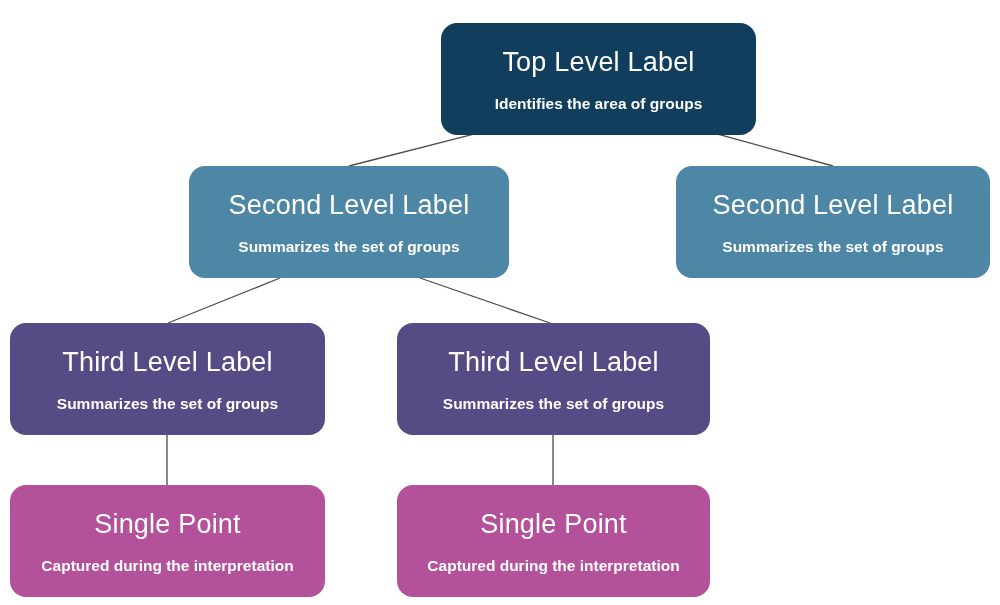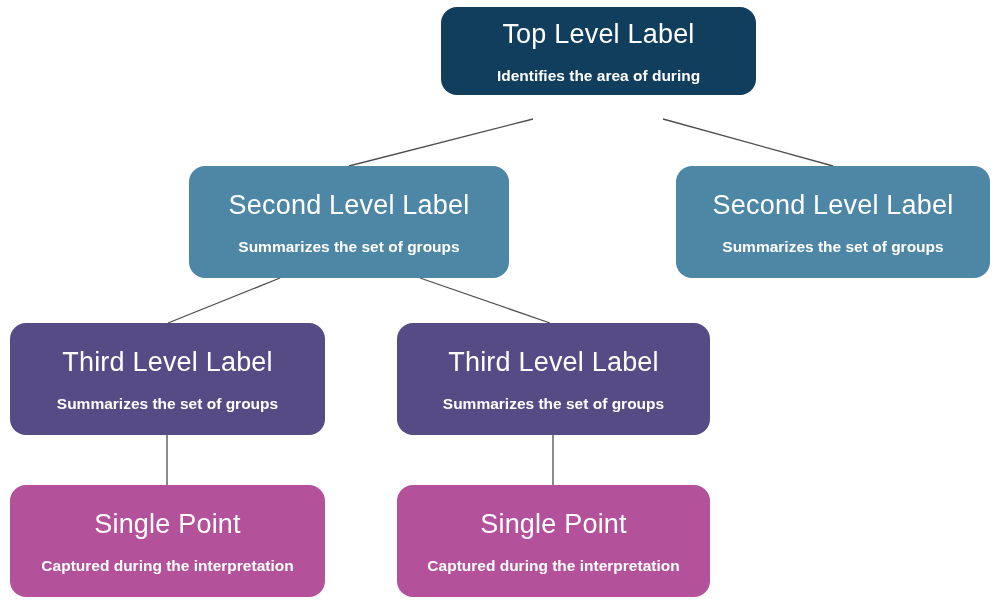--- a/index.html
+++ b/index.html
@@ -41,21 +41,21 @@
     white-space: nowrap;
   }
   .node .subtitle {
     margin-top: 17px;
     font-size: 15.5px;
     font-weight: 700;
     line-height: 18px;
     white-space: nowrap;
   }
   
-  .node-top          { left: 441px; top: 7px;   width: 315px; height: 88px; }
+  .node-top          { left: 441px; top: 23px;   width: 315px; height: 112px; }
   .node-second-left  { left: 189px; top: 166px; width: 320px; height: 112px; }
   .node-second-right { left: 676px; top: 166px; width: 314px; height: 112px; }
   .node-third-left   { left: 10px;  top: 323px; width: 315px; height: 112px; }
   .node-third-right  { left: 397px; top: 323px; width: 313px; height: 112px; }
   .node-single-left  { left: 10px;  top: 485px; width: 315px; height: 112px; }
   .node-single-right { left: 397px; top: 485px; width: 313px; height: 112px; }
   line.connector {
     stroke: #4d4d4d;
     stroke-width: 1.3;
   }
@@ -69,21 +69,21 @@
     <line class="connector" x1="533" y1="119" x2="349" y2="166"></line>
     <line class="connector" x1="663" y1="119" x2="833" y2="166"></line>
     <line class="connector" x1="280" y1="278" x2="168" y2="323"></line>
     <line class="connector" x1="420" y1="278" x2="550" y2="323"></line>
     <line class="connector" x1="167" y1="435" x2="167" y2="485"></line>
     <line class="connector" x1="553" y1="435" x2="553" y2="485"></line>
   </svg>
 
   <div class="node node-top" style="background-color: rgb(17, 62, 92);">
     <div class="title">Top Level Label</div>
-    <div class="subtitle">Identifies the area of during</div>
+    <div class="subtitle">Identifies the area of groups</div>
   </div>
 
   <div class="node node-second-left" style="background-color: rgb(78, 134, 166);">
     <div class="title">Second Level Label</div>
     <div class="subtitle">Summarizes the set of groups</div>
   </div>
 
   <div class="node node-second-right" style="background-color: rgb(78, 134, 166);">
     <div class="title">Second Level Label</div>
     <div class="subtitle">Summarizes the set of groups</div>

